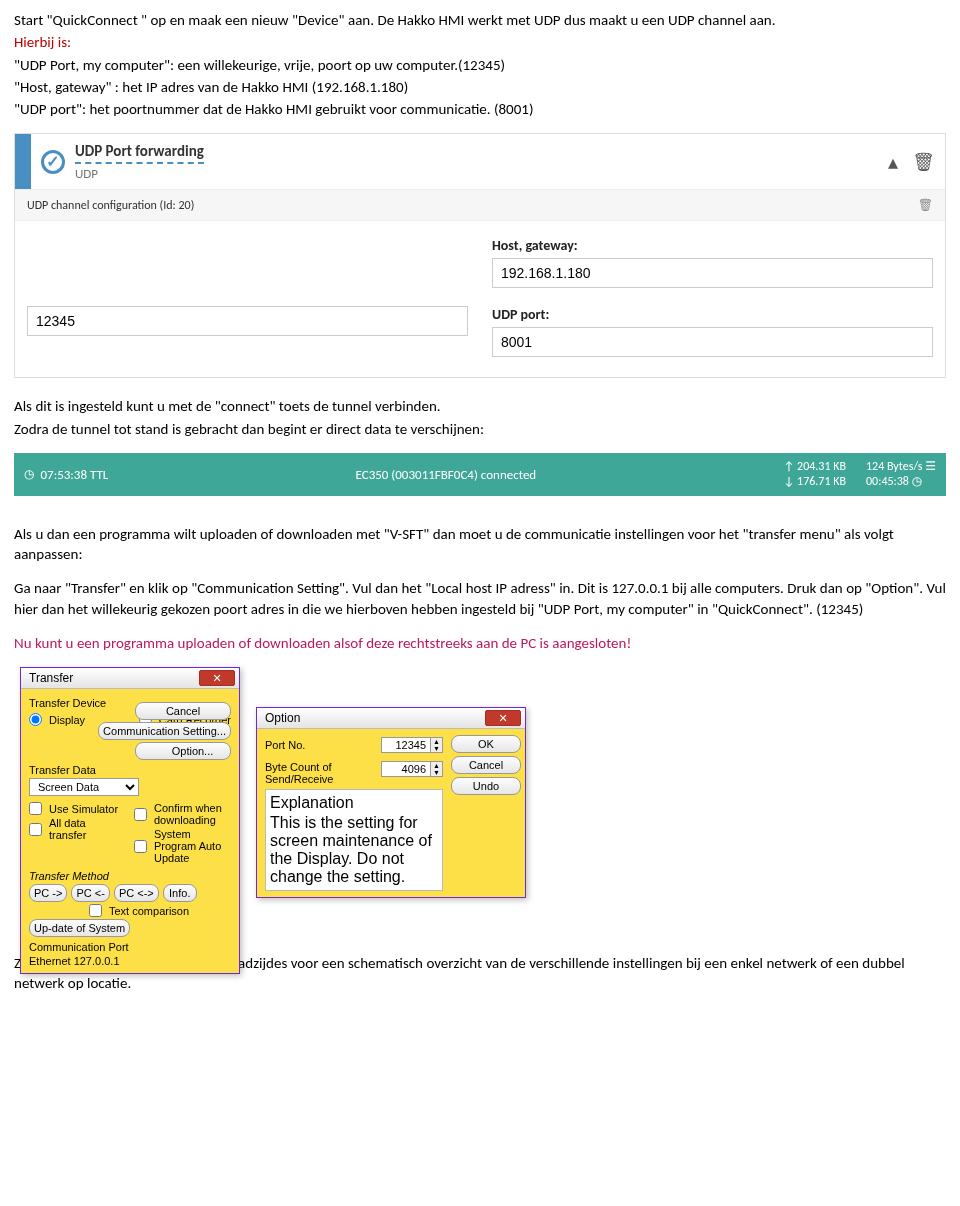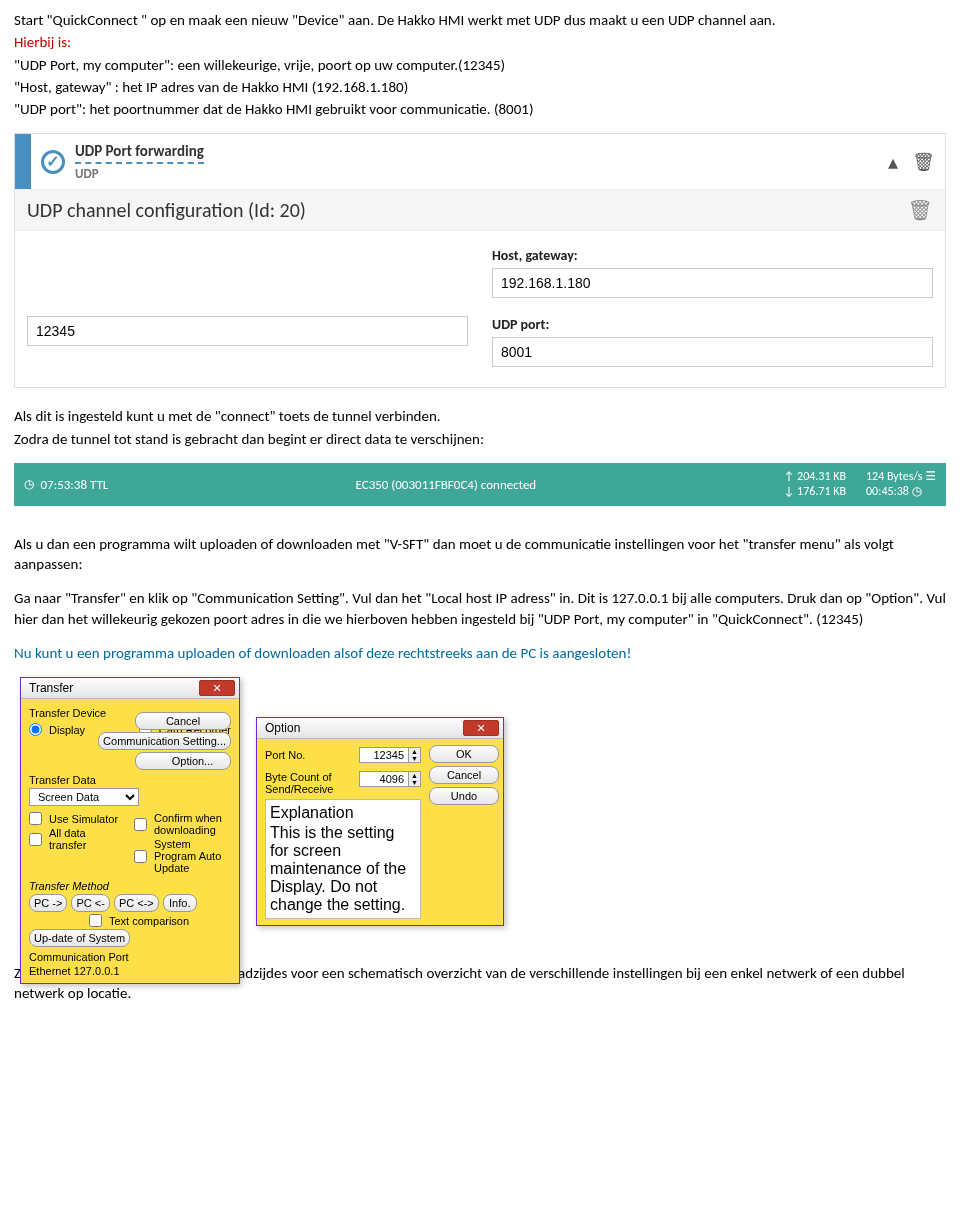--- a/index.html
+++ b/index.html
@@ -8,23 +8,23 @@
   .block { margin-bottom: 14px; }
 
   
   .ss1 { border: 1px solid #ddd; background: #fff; margin: 4px 0 18px 0; }
   .ss1-top { display: flex; align-items: stretch; }
   .ss1-bluebar { width: 16px; background: #4a8fc2; }
   .ss1-hdr { flex: 1; padding: 8px 10px; display: flex; align-items: center; }
   .ss1-check { width: 24px; height: 24px; border: 3px solid #4a8fc2; border-radius: 50%; display: flex; align-items: center; justify-content: center; color: #4a8fc2; font-weight: bold; font-size: 16px; margin-right: 10px; flex-shrink: 0; }
   .ss1-titlewrap { flex: 1; }
   .ss1-title { font-weight: bold; font-size: 15px; color: #333; border-bottom: 2px dashed #4a8fc2; display: inline-block; padding-bottom: 2px; }
-  .ss1-sub { font-size: 13px; color: #777; margin-top: 2px; font-weight: bold; }
+  .ss1-sub { font-size: 13px; color: #777; margin-top: 2px; }
   .ss1-icons { display: flex; align-items: center; gap: 14px; color: #555; font-size: 20px; }
-  .ss1-channel { background: #f6f6f6; border-top: 1px solid #eee; border-bottom: 1px solid #eee; padding: 8px 12px; display: flex; justify-content: space-between; align-items: center; color: #333; font-size: 20px; }
+  .ss1-channel { background: #f6f6f6; border-top: 1px solid #eee; border-bottom: 1px solid #eee; padding: 8px 12px; display: flex; justify-content: space-between; align-items: center; color: #333; font-size: 12px; }
   .ss1-body { padding: 16px 12px 20px 12px; display: grid; grid-template-columns: 1fr 1fr; gap: 18px 24px; }
   .ss1-field { }
   .ss1-label { font-weight: bold; font-size: 14px; color: #222; margin-bottom: 4px; display: block; }
   .ss1-input { width: 100%; border: 1px solid #ccc; padding: 6px 8px; font-size: 14px; background: #fff; }
   .ss1-empty { height: 20px; }
 
   
   .ss2 { background: #3fa798; color: #fff; display: flex; align-items: center; padding: 6px 10px; font-size: 13px; margin: 4px 0 28px 0; }
   .ss2-left { display: flex; align-items: center; gap: 6px; }
   .ss2-center { flex: 1; text-align: center; }
@@ -36,21 +36,21 @@
   .ss3-wrap { position: relative; height: 260px; margin: 6px 0 26px 0; }
   .win { position: absolute; background: #fde047; border: 1px solid #6d28d9; box-shadow: 2px 2px 6px rgba(0,0,0,0.25); font-family: Tahoma, Arial, sans-serif; font-size: 11px; color: #000; }
   .win-titlebar { background: linear-gradient(#fff, #e4e4e4); display: flex; justify-content: space-between; align-items: center; padding: 2px 4px 2px 8px; border-bottom: 1px solid #bbb; font-size: 12px; }
   .win-close { background: #c0392b; color: #fff; width: 36px; height: 16px; display: flex; align-items: center; justify-content: center; border-radius: 2px; font-size: 11px; border: 1px solid #a03025; }
   .win-body { padding: 6px 8px; }
   .win-btn { background: linear-gradient(#fdfdfd,#e6e6e6); border: 1px solid #999; border-radius: 8px; padding: 2px 4px; font-size: 11px; text-align: center; display: inline-block; min-width: 70px; }
   .win-btn-sm { min-width: 34px; padding: 2px 4px; }
   .win-input { border: 1px solid #999; background: #fff; padding: 1px 4px; font-size: 11px; }
   .win-group-label { font-size: 11px; margin: 2px 0; }
   .win-transfer { left: 6px; top: 0; width: 220px; }
-  .win-option { left: 242px; top: 40px; width: 248px; }
+  .win-option { left: 242px; top: 40px; width: 270px; }
   .win-radio, .win-check { margin-right: 3px; vertical-align: middle; }
   .win-row { display: flex; align-items: center; gap: 4px; margin: 2px 0; }
   .explain-box { border: 1px solid #bbb; background: #fff; padding: 4px; font-size: 16px; margin-top: 4px; }
   .spinner { display: inline-flex; align-items: center; }
   .spinner input { width: 50px; text-align: right; }
   .spinner .arrows { display: flex; flex-direction: column; border: 1px solid #999; border-left: none; font-size: 7px; line-height: 7px; background: #eee; padding: 0 2px; }
 
 </style>
 </head>
 <body>
@@ -121,21 +121,21 @@
   </div>
 </div>
 
 <div class="block">
   <p>Als u dan een programma wilt uploaden of downloaden met "V-SFT" dan moet u de communicatie instellingen voor het "transfer menu" als volgt aanpassen:</p>
 </div>
 <div class="block">
   <p>Ga naar "Transfer" en klik op "Communication Setting". Vul dan het "Local host IP adress" in. Dit is 127.0.0.1 bij alle computers. Druk dan op "Option". Vul hier dan het willekeurig gekozen poort adres in die we hierboven hebben ingesteld bij "UDP Port, my computer" in "QuickConnect". (12345)</p>
 </div>
 <div class="block">
-  <p style="color:#0369a1;">Nu kunt u een programma uploaden of downloaden alsof deze rechtstreeks aan de PC is aangesloten!</p>
+  <p style="color:#be185d;">Nu kunt u een programma uploaden of downloaden alsof deze rechtstreeks aan de PC is aangesloten!</p>
 </div>
 
 <div class="ss3-wrap">
 
   <div class="win win-transfer">
     <div class="win-titlebar">
       <span>Transfer</span>
       <span class="win-close">✕</span>
     </div>
     <div class="win-body">

